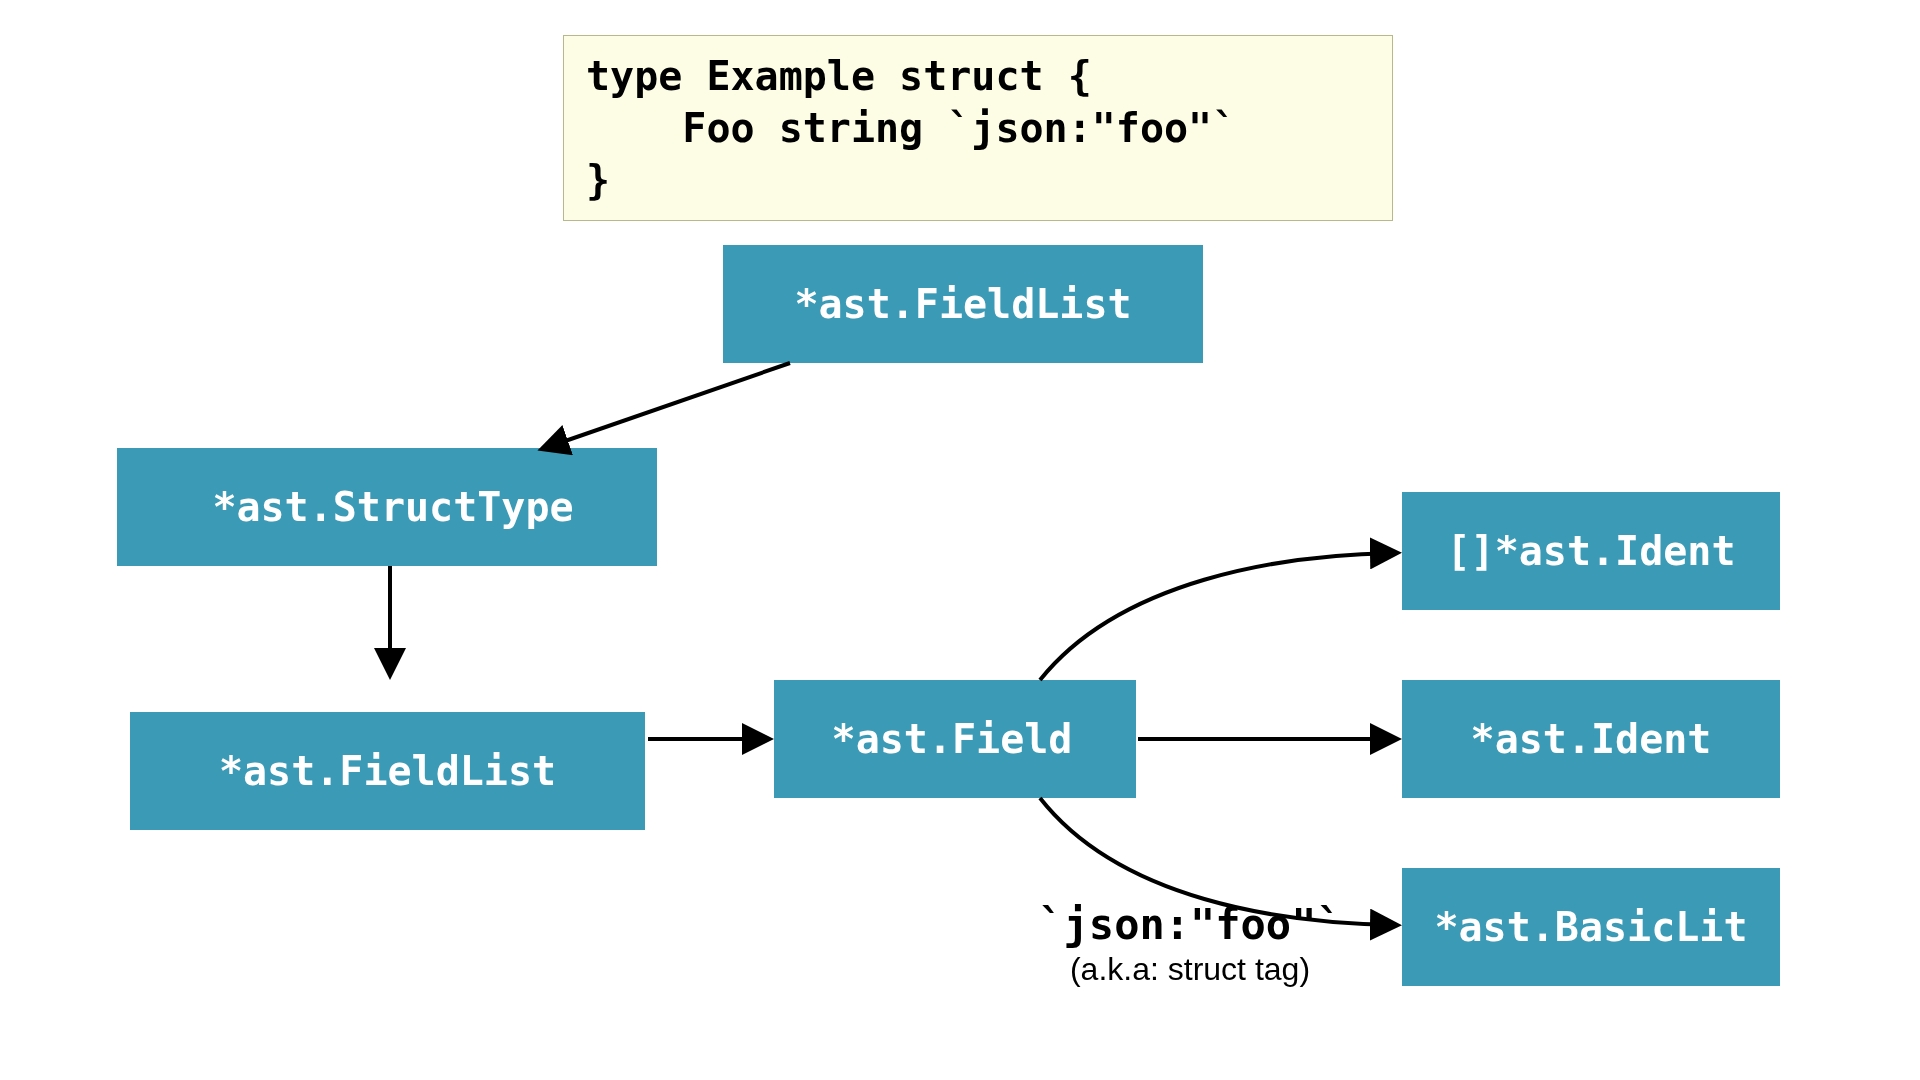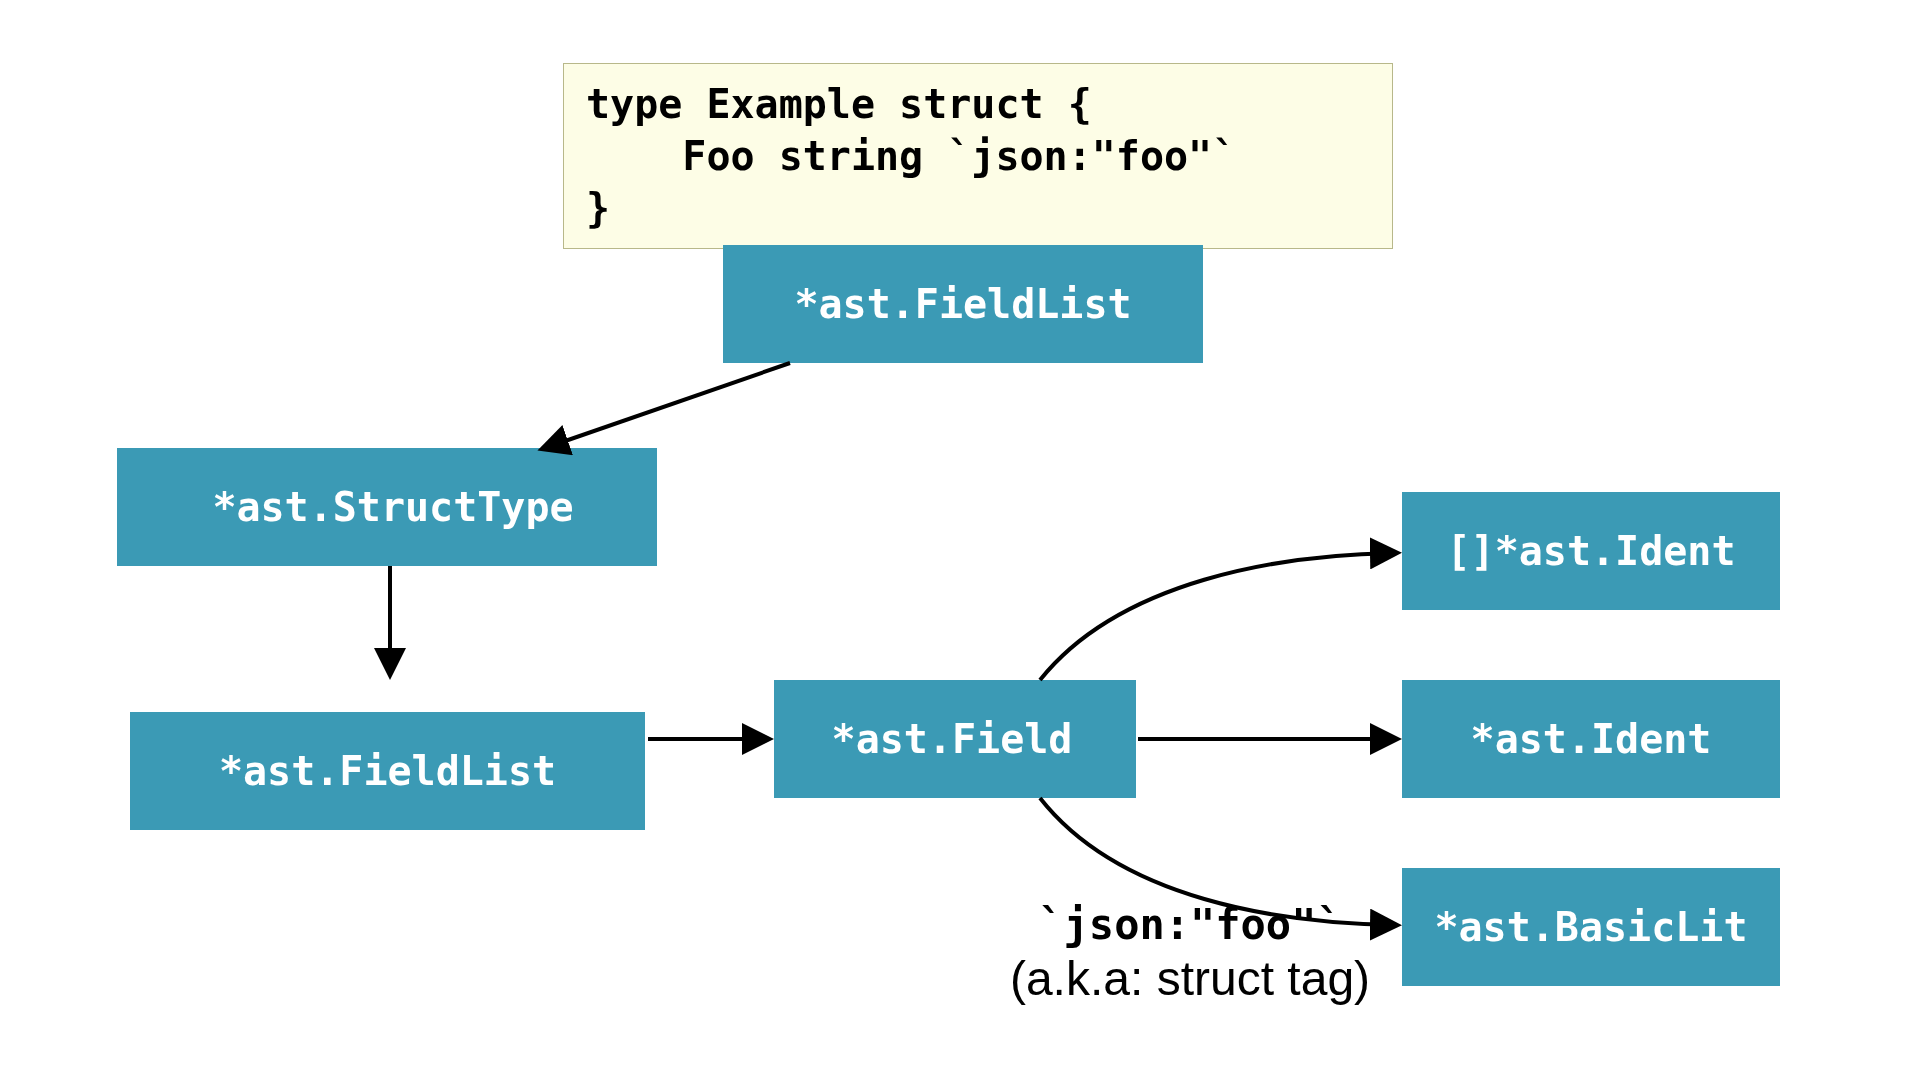--- a/index.html
+++ b/index.html
@@ -14,21 +14,20 @@
     position: absolute;
     background: #fdfde6;
     border: 1px solid #b8b88a;
     padding: 14px 22px;
     font-family: "Menlo", "Consolas", monospace;
     font-weight: bold;
     font-size: 40px;
     line-height: 1.3;
     color: #000;
     white-space: pre;
-    margin-top: 28px;
   }
   .node {
     position: absolute;
     background: #3b9ab5;
     color: #ffffff;
     font-family: "Menlo", "Consolas", monospace;
     font-weight: bold;
     font-size: 40px;
     display: flex;
     align-items: center;
@@ -42,21 +41,21 @@
     text-align: center;
   }
   .annotation .tag {
     font-family: "Menlo", "Consolas", monospace;
     font-weight: bold;
     font-size: 42px;
   }
   .annotation .sub {
     font-family: Helvetica, Arial, sans-serif;
     font-weight: 400;
-    font-size: 48px;
+    font-size: 32px;
     margin-top: 2px;
   }
   svg.arrows {
     position: absolute;
     top: 0;
     left: 0;
     width: 1920px;
     height: 1080px;
     pointer-events: none;
   }

